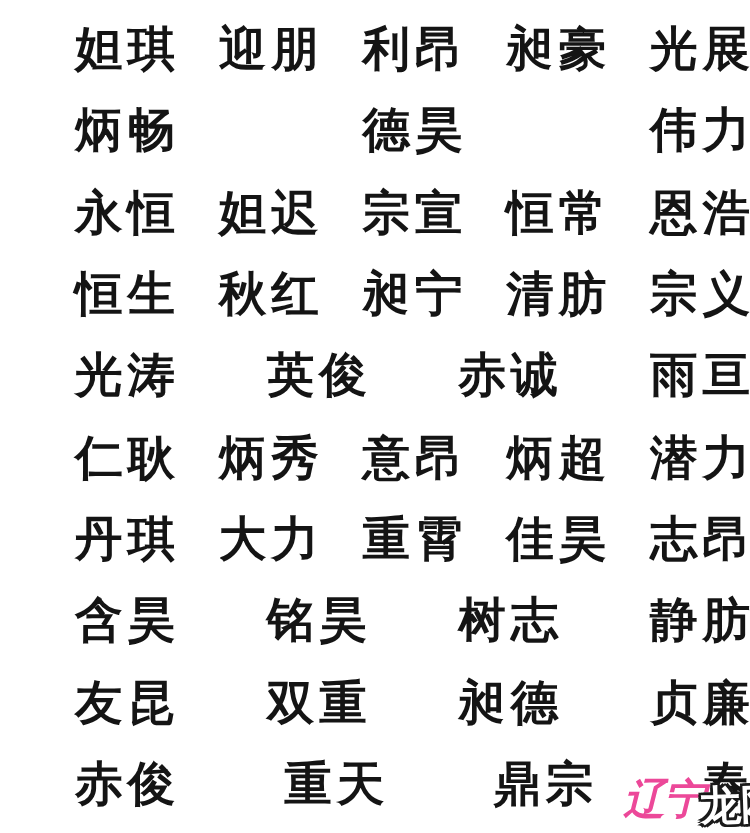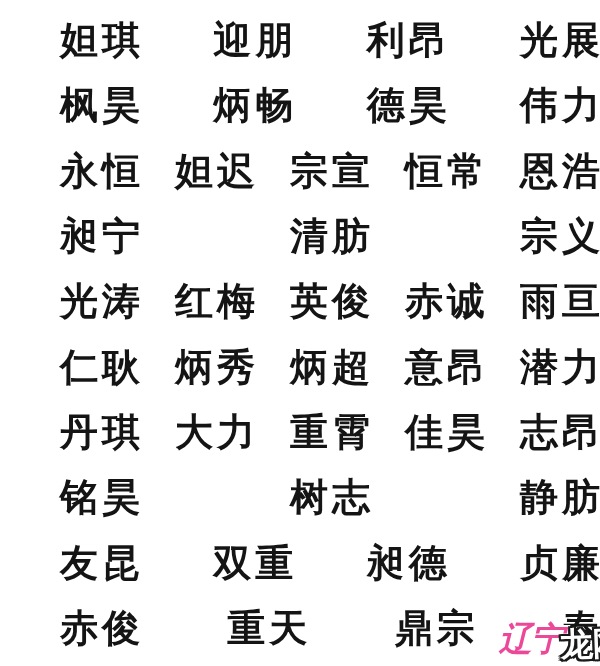--- a/index.html
+++ b/index.html
@@ -79,62 +79,64 @@
 </style>
 </head>
 <body>
 
 <div class="page">
   <div class="grid">
       <div class="row">
         <span class="name">妲琪</span>
         <span class="name">迎朋</span>
         <span class="name">利昂</span>
+        <span class="name">昶豪</span>
         <span class="name">光展</span>
       </div>
       <div class="row">
-        <span class="name">枫昊</span>
         <span class="name">炳畅</span>
         <span class="name">德昊</span>
         <span class="name">伟力</span>
       </div>
       <div class="row">
         <span class="name">永恒</span>
         <span class="name">妲迟</span>
         <span class="name">宗宣</span>
         <span class="name">恒常</span>
         <span class="name">恩浩</span>
       </div>
       <div class="row">
+        <span class="name">恒生</span>
+        <span class="name">秋红</span>
         <span class="name">昶宁</span>
         <span class="name">清肪</span>
         <span class="name">宗义</span>
       </div>
       <div class="row">
         <span class="name">光涛</span>
-        <span class="name">红梅</span>
         <span class="name">英俊</span>
         <span class="name">赤诚</span>
         <span class="name">雨亘</span>
       </div>
       <div class="row">
         <span class="name">仁耿</span>
         <span class="name">炳秀</span>
+        <span class="name">意昂</span>
         <span class="name">炳超</span>
-        <span class="name">意昂</span>
         <span class="name">潜力</span>
       </div>
       <div class="row">
         <span class="name">丹琪</span>
         <span class="name">大力</span>
         <span class="name">重霄</span>
         <span class="name">佳昊</span>
         <span class="name">志昂</span>
       </div>
       <div class="row">
+        <span class="name">含昊</span>
         <span class="name">铭昊</span>
         <span class="name">树志</span>
         <span class="name">静肪</span>
       </div>
       <div class="row">
         <span class="name">友昆</span>
         <span class="name">双重</span>
         <span class="name">昶德</span>
         <span class="name">贞廉</span>
       </div>

